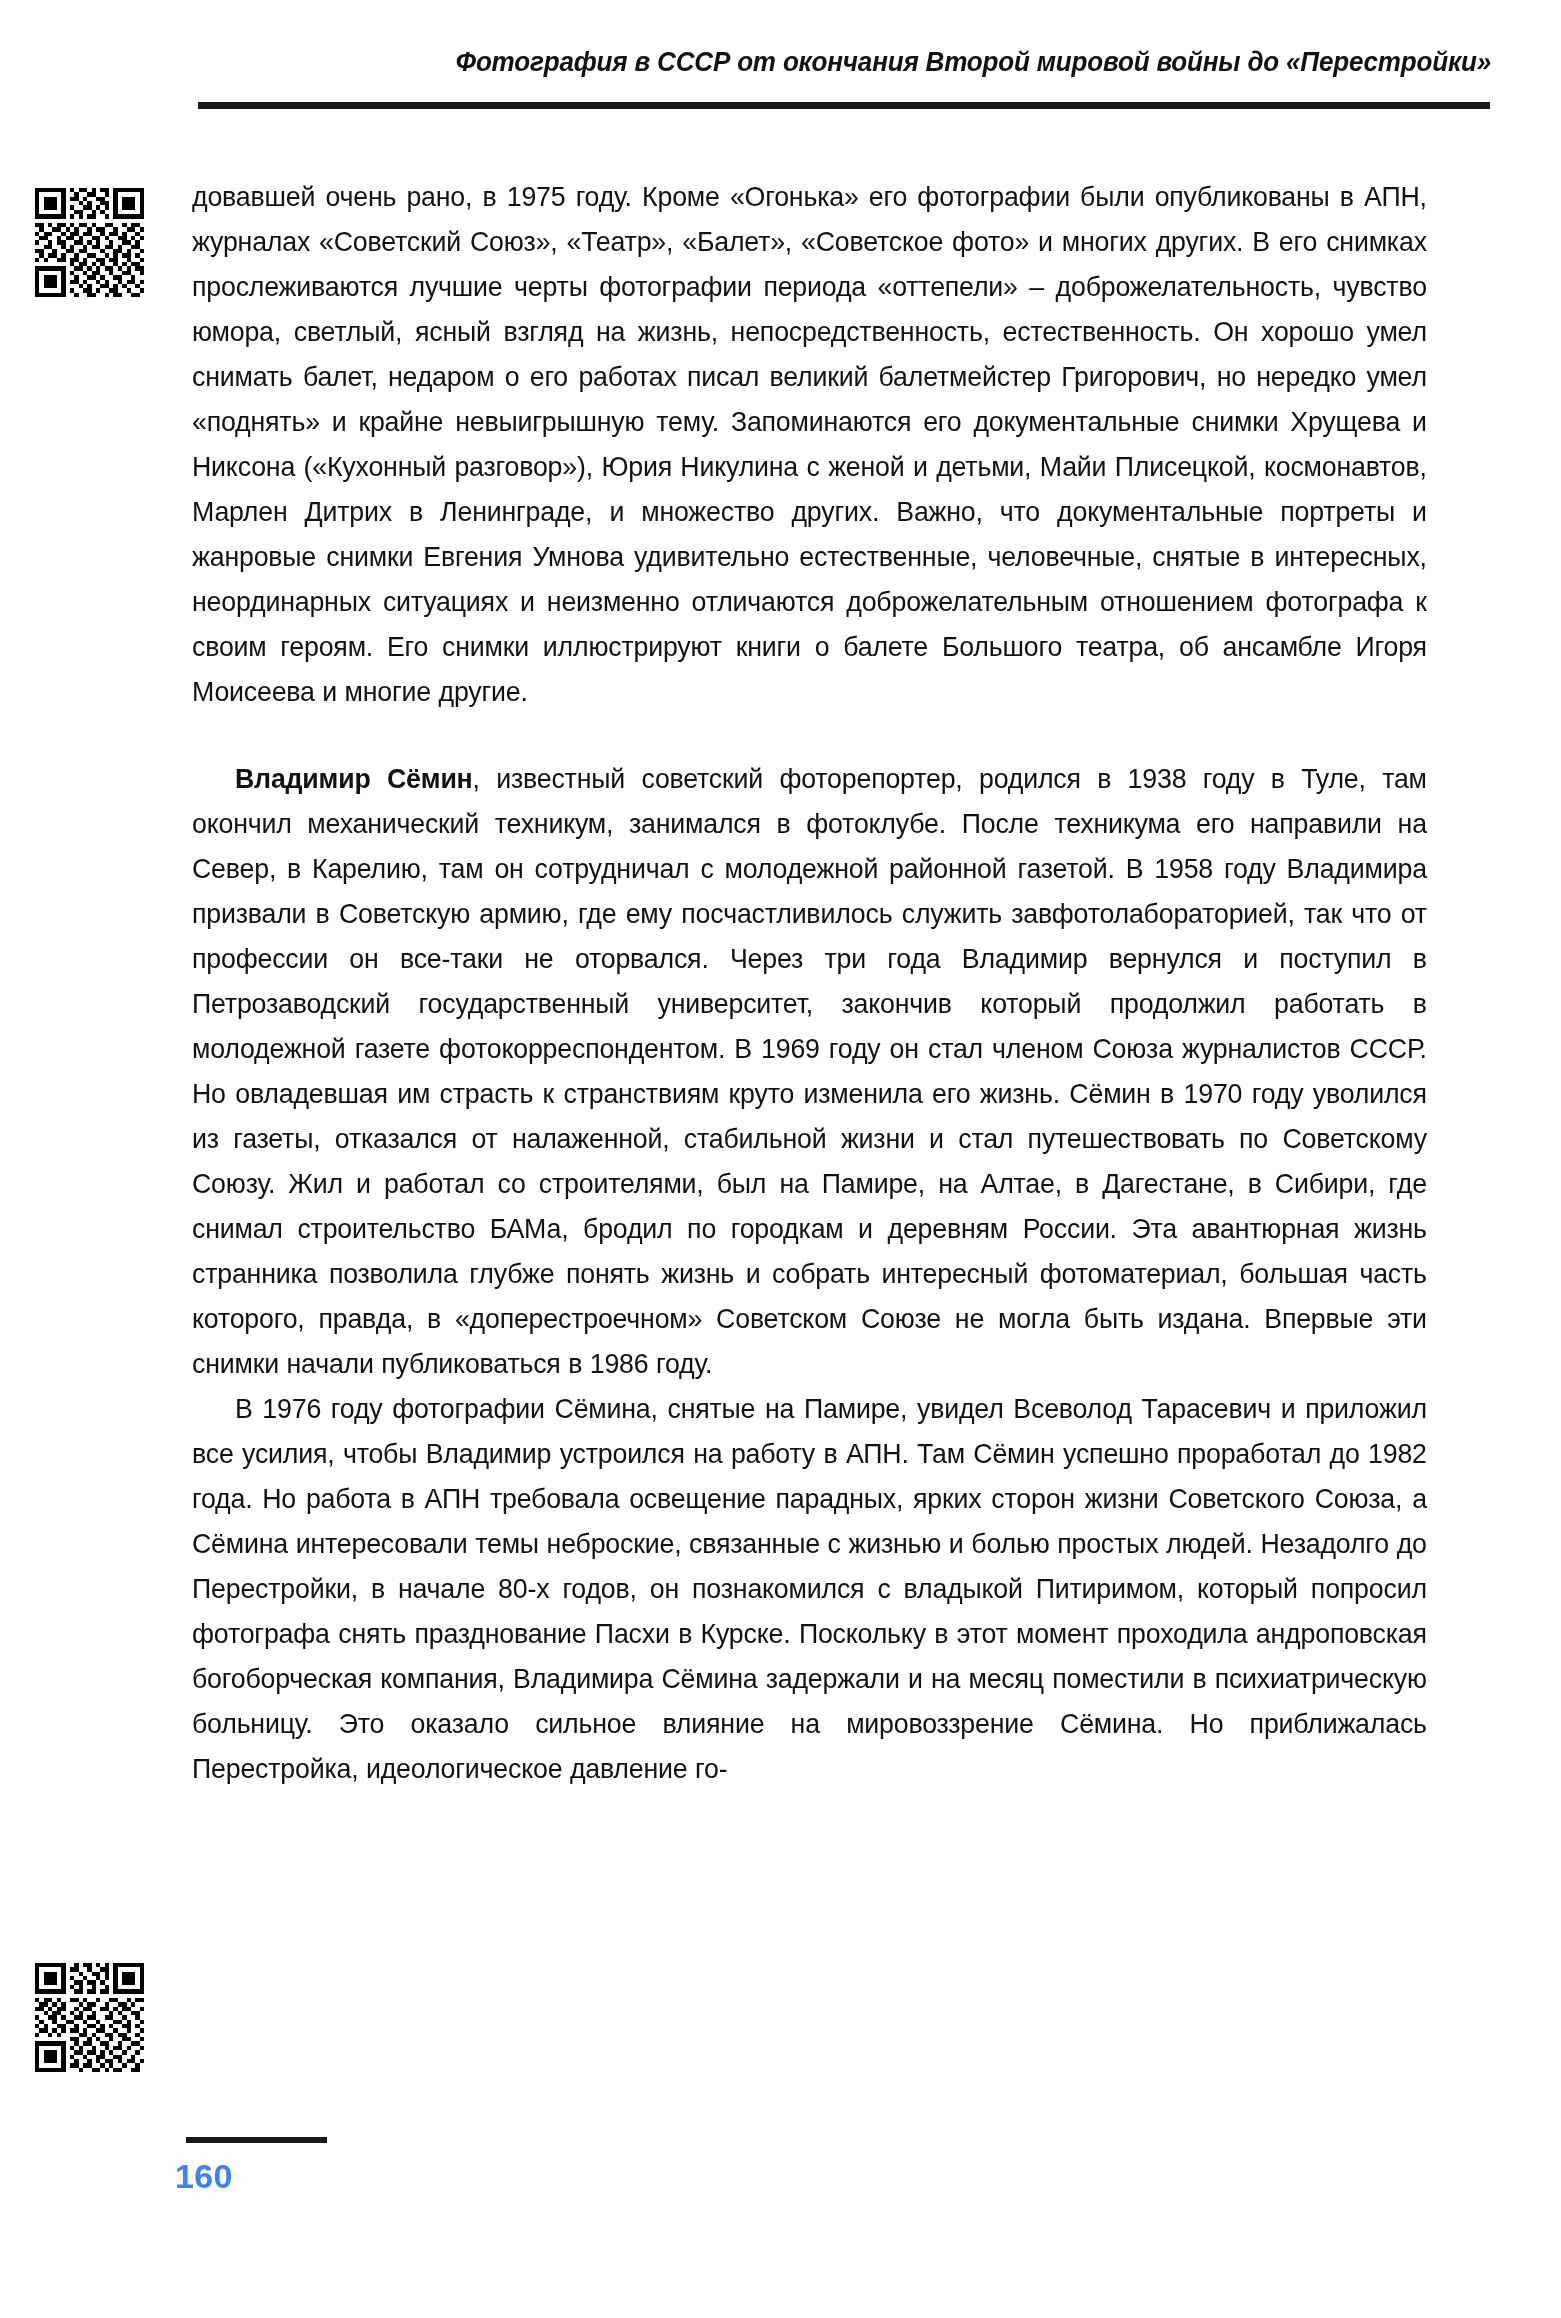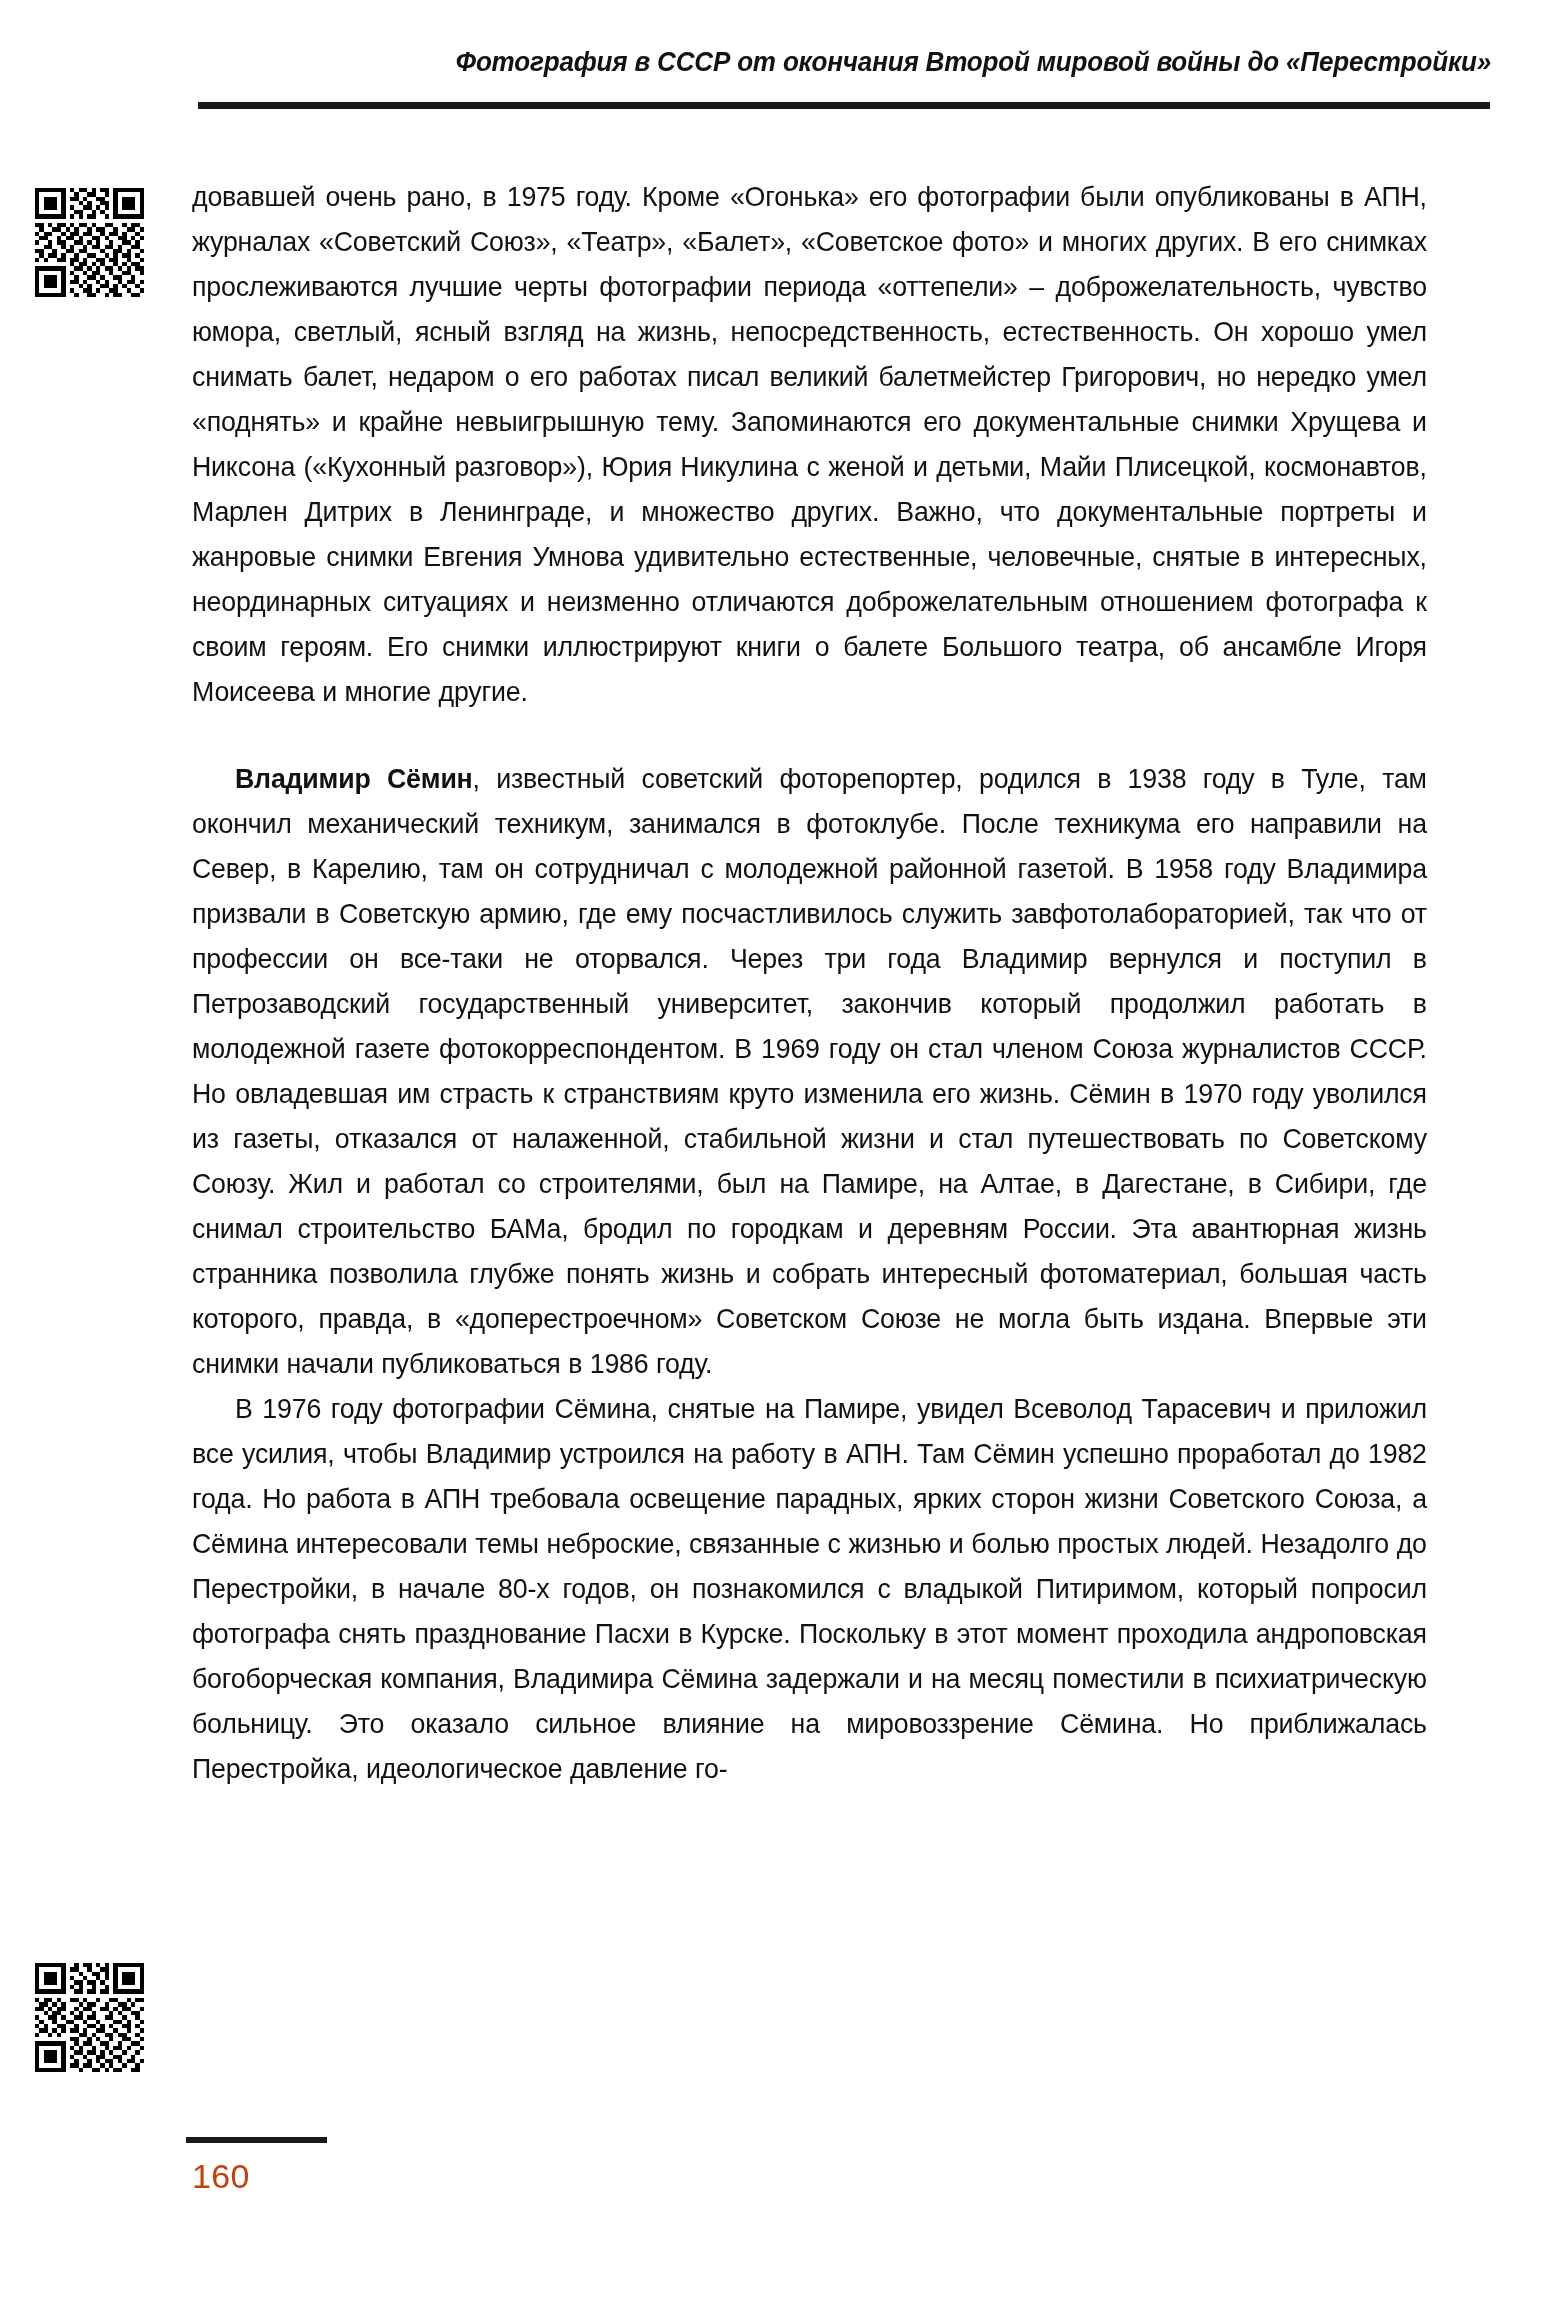--- a/index.html
+++ b/index.html
@@ -81,26 +81,27 @@
   .footer-rule {
     position: absolute;
     left: 186px;
     top: 2137px;
     width: 141px;
     height: 6.4px;
     background: #1a1a1a;
   }
   .page-number {
     position: absolute;
-    left: 192px;
+    left: 175px;
     top: 2154px;
     font-size: 34px;
     line-height: 45px;
-    color: #c2410c;
+    color: #3b82f6;
     letter-spacing: 0.4px;
+    font-weight: bold;
   }
 </style>
 </head>
 <body>
 
 <div class="page">
 
   <div class="running-header">Фотография в СССР от окончания Второй мировой войны до «Перестройки»</div>
   <div class="header-rule"></div>
 

